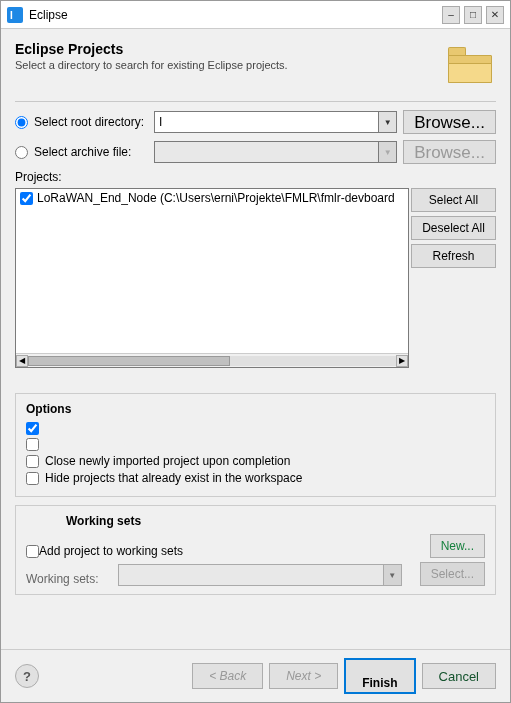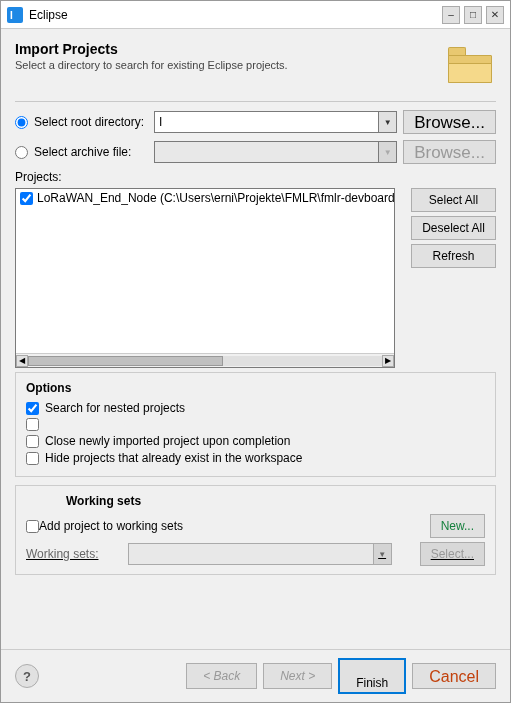--- a/index.html
+++ b/index.html
@@ -188,22 +188,22 @@
       cursor: default;
     }
     .projects-label {
       font-size: 12px;
       font-weight: normal;
       color: #000;
       margin-bottom: 4px;
     }
     .projects-area {
       display: flex;
-      gap: 16px;
-      margin-bottom: 4px;
+      gap: 2px;
+      margin-bottom: 25px;
       justify-content: flex-end;
     }
     .projects-list {
       flex: 1;
       border: 1px solid #7a7a7a;
       background: #fff;
       height: 180px;
       overflow: auto;
       position: relative;
     }
@@ -267,23 +267,22 @@
     }
     .working-sets-title {
       font-size: 12px;
       font-weight: bold;
       color: #000;
       margin-bottom: 6px;
       margin-left: 40px;
     }
     .working-sets-label-row {
       display: flex;
-      align-items: center;
-      gap: 22px;
-      text-decoration: underline;
+      align-items: flex-end;
+      gap: 12px;
     }
     .ws-label {
       font-size: 12px;
       color: #666;
       min-width: 80px;
     }
     .ws-combo {
       display: flex;
       flex: 1;
       height: 22px;
@@ -357,44 +356,44 @@
       font-style: italic;
     }
     .finish-btn {
       padding: 16px 16px;
       height: 26px;
       background: #e1e1e1;
       border: 2px solid #0078d7;
       cursor: pointer;
       font-size: 12px;
       color: #000;
-      font-weight: normal;
+      font-weight: bold;
     }
     .cancel-btn {
       padding: 4px 16px;
       height: 26px;
       background: #e1e1e1;
       border: 1px solid #adadad;
       cursor: pointer;
-      font-size: 16px;
-      color: #c2410c;
+      font-size: 13px;
+      color: #14532d;
     }
     .new-btn {
       padding: 2px 10px;
       height: 24px;
       background: #e1e1e1;
       border: 1px solid #adadad;
       cursor: pointer;
       font-size: 12px;
       color: #15803d;
       white-space: nowrap;
     }
     .ws-row-inline {
       display: flex;
-      align-items: center;
+      align-items: flex-end;
       margin-bottom: 4px;
     }
   </style>
 </head>
 <body>
 
 <div class="window">
 
   <div class="title-bar">
     <div class="title-bar-icon">
@@ -408,21 +407,21 @@
       <div class="title-btn">–</div>
       <div class="title-btn">□</div>
       <div class="title-btn">✕</div>
     </div>
   </div>
 
   <div class="content">
 
     <div class="header-section">
       <div class="header-text">
-        <div class="header-title">Import Projects</div>
+        <div class="header-title">Eclipse Projects</div>
         <div class="header-subtitle">Select a directory to search for existing Eclipse projects.</div>
       </div>
       <div class="header-icon">
         <div class="folder-icon">
           <div class="folder-tab"></div>
           <div class="folder-body"></div>
           <div class="folder-open-front"></div>
         </div>
       </div>
     </div>
@@ -469,21 +468,20 @@
         <button class="action-btn">Select All</button>
         <button class="action-btn">Deselect All</button>
         <button class="action-btn">Refresh</button>
       </div>
     </div>
 
     <div class="options-section">
       <div class="options-title">Options</div>
       <div class="checkbox-row">
         <input type="checkbox" checked="" id="opt1" style="">
-        <label class="checkbox-label" for="opt1">Search for nested projects</label>
       </div>
       <div class="checkbox-row">
         <input type="checkbox" id="opt2" style="">
       </div>
       <div class="checkbox-row">
         <input type="checkbox" id="opt3" style="">
         <label class="checkbox-label" for="opt3">Close newly imported project upon completion</label>
       </div>
       <div class="checkbox-row">
         <input type="checkbox" id="opt4" style="">

